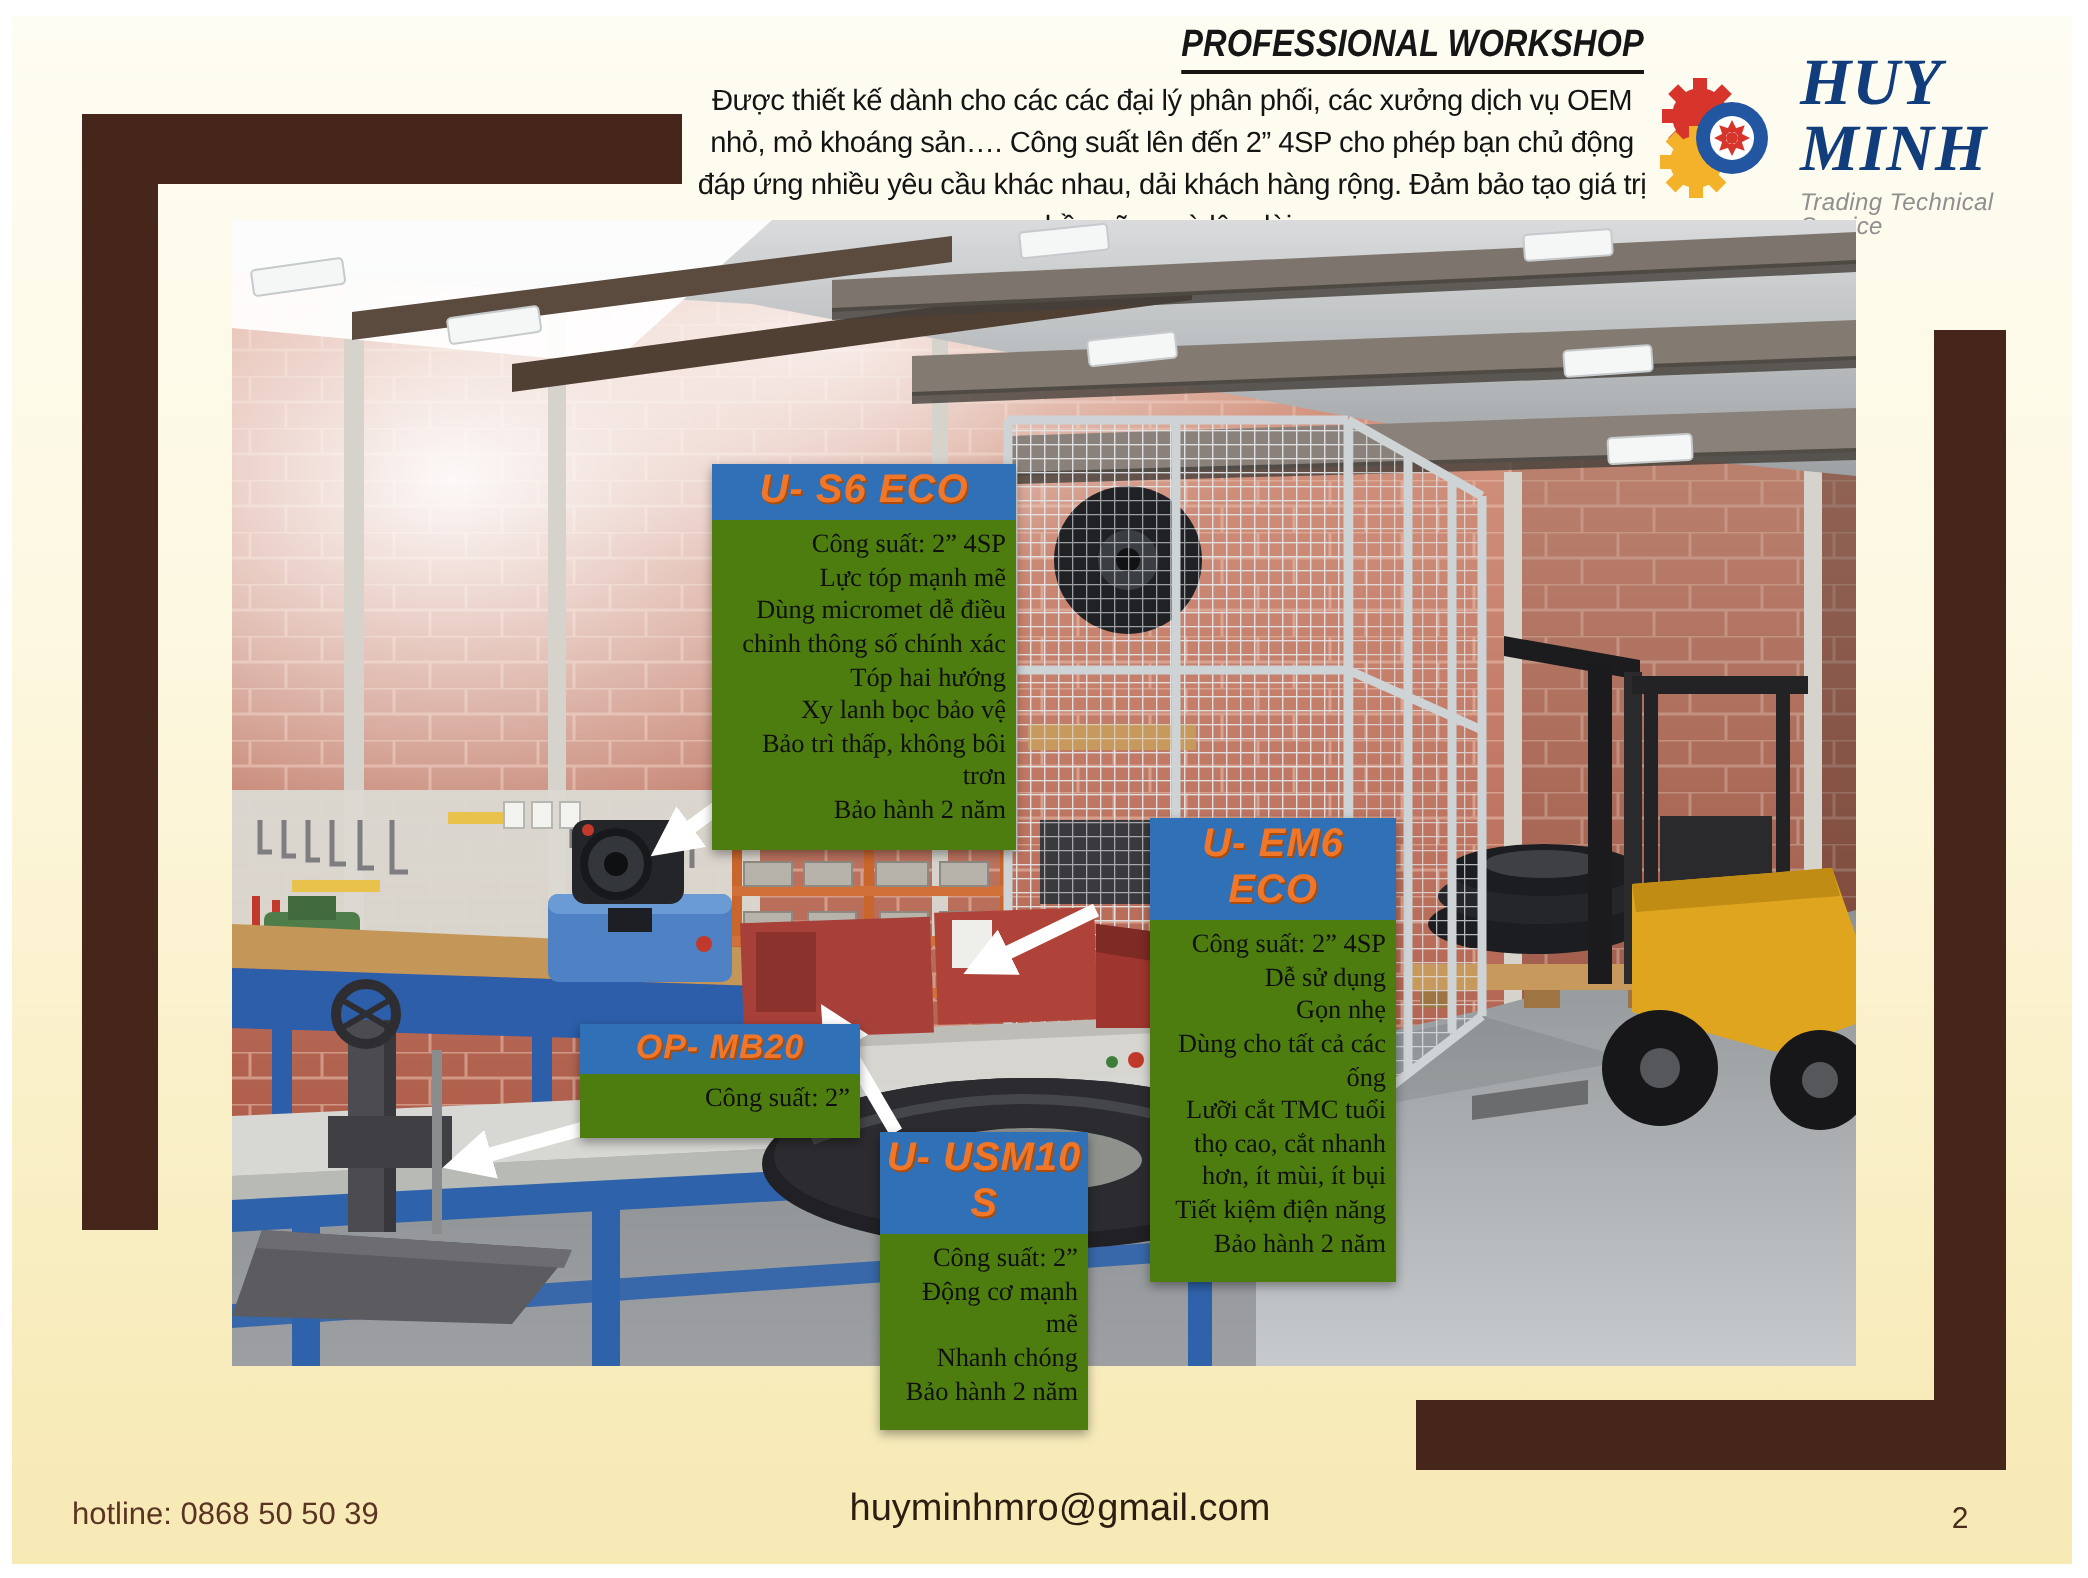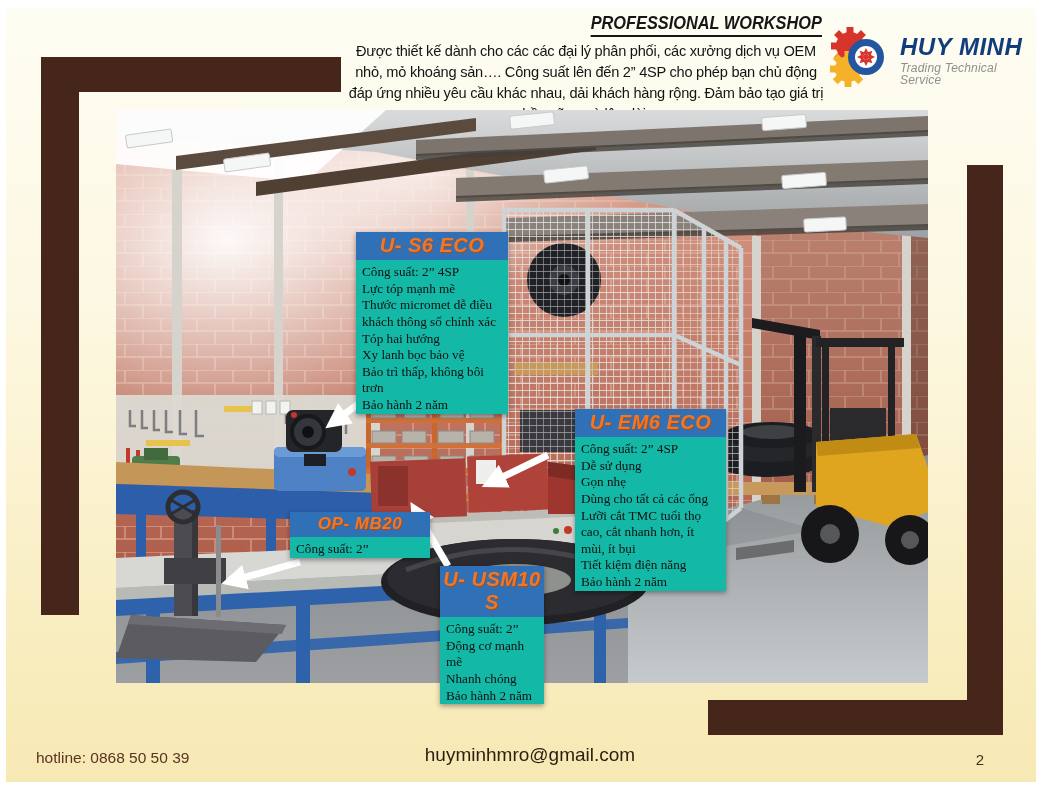--- a/index.html
+++ b/index.html
@@ -18,37 +18,37 @@
   .title{position:absolute;left:440px;top:12px;width:382px;text-align:right;
          font-size:19px;font-weight:bold;font-style:italic;color:#161616;letter-spacing:0px;}
   .title span{display:inline-block;transform:scaleX(.86);transform-origin:right center;
          border-bottom:2.5px solid #161616;padding-bottom:1px;}
   .intro{position:absolute;left:342px;top:41px;width:488px;text-align:center;
          font-size:14.6px;line-height:1.43;color:#141414;letter-spacing:-0.25px;}
 
   
   .logo{position:absolute;left:828px;top:26px;width:210px;display:flex;align-items:center;gap:6px;}
   .logo-text{display:flex;flex-direction:column;line-height:1;}
-  .logo-name{font-family:Liberation Sans, sans-serif;font-weight:bold;font-style:italic;
-             font-size:24px;color:#123d7d;letter-spacing:.5px;}
+  .logo-name{font-family:Liberation Serif, serif;font-weight:bold;font-style:italic;
+             font-size:33px;color:#123d7d;letter-spacing:.5px;}
   .logo-tag{font-size:12px;font-style:italic;color:#8f8f8f;margin-top:3px;letter-spacing:.2px;}
 
   
   .photo{position:absolute;left:116px;top:110px;width:812px;height:573px;overflow:hidden;background:#b2614d;}
   .photo svg{display:block;}
 
   
   .callout{position:absolute;box-shadow:0 2px 5px rgba(0,0,0,.38);margin-left:28px;}
   .callout-header{background:#3070b7;color:#f0772a;font-weight:bold;font-style:italic;text-align:center;
                   padding:2px 2px 3px 2px;text-shadow:0.8px 0.8px 0 #a94d0e;letter-spacing:.5px;}
-  .callout-body{background:#14b8a6;color:#101010;font-family:"Liberation Serif","DejaVu Serif",serif;
-                font-size:13.2px;line-height:1.26;padding:4px 5px 0 6px;}
+  .callout-body{background:#4d7c0f;color:#101010;font-family:"Liberation Serif","DejaVu Serif",serif;
+                font-size:13.2px;line-height:1.26;padding:4px 5px 11px 6px;text-align:right;}
   .co-s6{left:328px;top:232px;width:152px;}
   .co-s6 .callout-header{font-size:20px;}
-  .co-em6{left:547px;top:409px;width:151px;}
+  .co-em6{left:547px;top:409px;width:123px;}
   .co-em6 .callout-header{font-size:20px;}
   .co-mb20{left:262px;top:512px;width:140px;}
   .co-mb20 .callout-header{font-size:17px;}
   .co-usm10{left:412px;top:566px;width:104px;}
   .co-usm10 .callout-header{font-size:20px;}
 
   
   .hotline{position:absolute;left:36px;top:749px;font-size:15.5px;color:#5a3422;letter-spacing:0;}
   .email{position:absolute;left:16px;right:0;top:744px;text-align:center;font-size:19px;color:#2c1d10;}
   .pagenum{position:absolute;left:960px;top:751px;width:40px;text-align:center;font-size:15px;color:#4a2d1c;}
@@ -418,21 +418,21 @@
         <line x1="332" y1="456" x2="298" y2="398" marker-end="url(#ah)"></line>
       </g>
     </svg>
   </div>
 
   <div class="callout co-s6">
     <div class="callout-header">U- S6 ECO</div>
     <div class="callout-body">
         <div>Công suất: 2” 4SP</div>
         <div>Lực tóp mạnh mẽ</div>
-        <div>Thước micromet dễ điều khách thông số chính xác</div>
+        <div>Dùng micromet dễ điều chỉnh thông số chính xác</div>
         <div>Tóp hai hướng</div>
         <div>Xy lanh bọc bảo vệ</div>
         <div>Bảo trì thấp, không bôi trơn</div>
         <div>Bảo hành 2 năm</div>
       </div>
   </div>
   <div class="callout co-em6">
     <div class="callout-header">U- EM6 ECO</div>
     <div class="callout-body">
         <div>Công suất: 2” 4SP</div>

